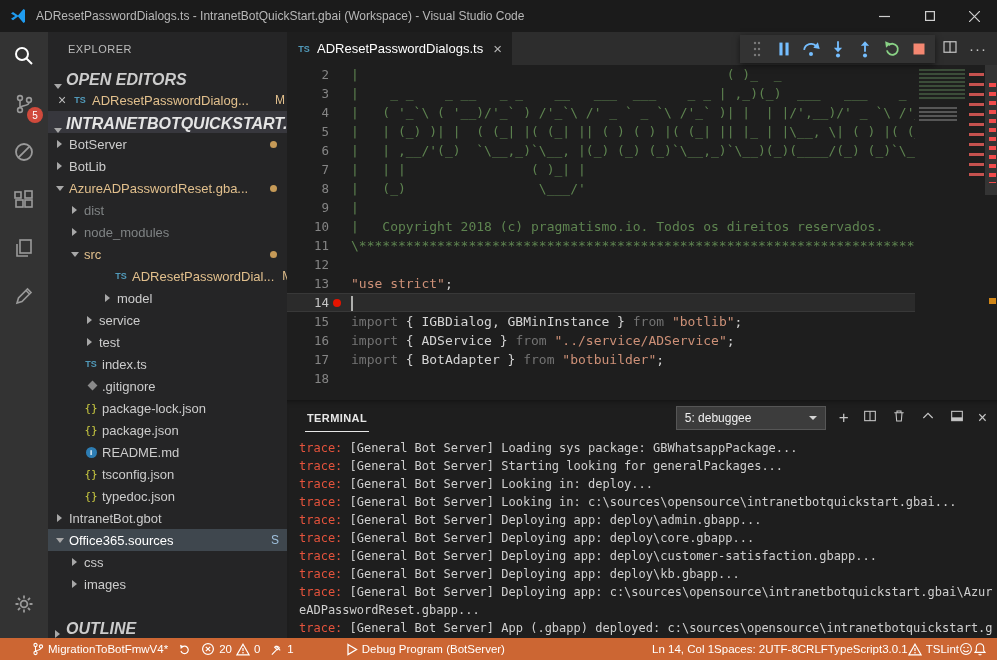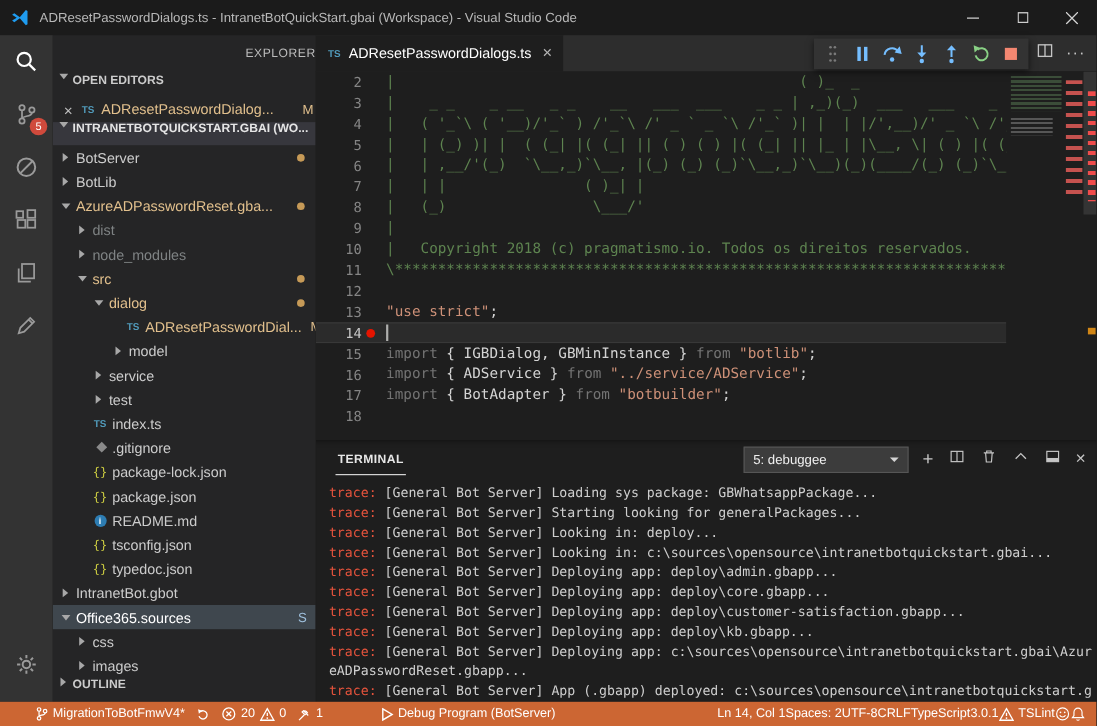--- a/index.html
+++ b/index.html
@@ -20,22 +20,22 @@
 
   
   .activitybar { width:48px; background:#333333; display:flex; flex-direction:column; align-items:center; }
   .ab-item { width:48px; height:48px; display:flex; align-items:center; justify-content:center; color:#9a9a9a; position:relative; }
   .ab-item.active { color:#ffffff; }
   .ab-badge { position:absolute; right:5px; bottom:5px; min-width:16px; height:16px; padding:0 3px; border-radius:9px; background:#d04a3c; color:#fff; font-size:10px; display:flex; align-items:center; justify-content:center; }
   .ab-gear { margin-top:auto; margin-bottom:10px; }
 
   
   .sidebar { width:239px; background:#252526; font-size:13px; display:flex; flex-direction:column; overflow:hidden; }
-  .sb-title { height:35px; line-height:35px; padding-left:20px; font-size:11px; letter-spacing:.5px; color:#bcbcbc;text-align:right; }
-  .sec-head { height:22px; display:flex; align-items:flex-start; gap:3px; padding-left:4px; font-size:11px; font-weight:bold; color:#cccccc; }
+  .sb-title { height:35px; line-height:35px; padding-left:20px; font-size:11px; letter-spacing:.5px; color:#bcbcbc; }
+  .sec-head { height:22px; display:flex; align-items:flex-end; gap:3px; padding-left:4px; font-size:16px; font-weight:bold; color:#cccccc;font-style:italic; }
   .sec-head.ws { background:#37373d; color:#e5e5e5; white-space:nowrap; overflow:hidden; }
   .oe-item { height:22px; display:flex; align-items:center; gap:5px; padding-left:8px; }
   .oe-close { color:#bdbdbd; font-size:14px; width:12px; text-align:center; }
   .tree { flex:none; }
   .trow { height:22px; display:flex; align-items:center; gap:4px; color:#cccccc; white-space:nowrap; overflow:hidden; padding-right:6px; }
   .trow.sel { background:#3f474e; color:#ffffff; }
   .sp { flex:1; }
   .mod { color:#e2c08d; }
   .ign { color:#7f8384; }
   .tbadge { font-size:12px; padding-right:2px; }
@@ -229,26 +229,20 @@
             <span class="sp"></span>
           </div>
           <div class="trow" style="padding-left: 21px;">
             <span class="chev cr"></span>
             <span class="tlab ign">node_modules</span>
             <span class="sp"></span>
           </div>
           <div class="trow" style="padding-left: 21px;">
             <span class="chev cd"></span>
             <span class="tlab mod">src</span>
-            <span class="sp"></span>
-            <span class="tdot"></span>
-          </div>
-          <div class="trow" style="padding-left: 36px;">
-            <span class="chev cd"></span>
-            <span class="tlab mod">dialog</span>
             <span class="sp"></span>
             <span class="tdot"></span>
           </div>
           <div class="trow" style="padding-left: 51px;">
             <span class="chev"></span>
             <span class="fic ts">TS</span>
             <span class="tlab mod">ADResetPasswordDial...</span>
             <span class="sp"></span>
             <span class="tbadge mod">M</span>
           </div>

